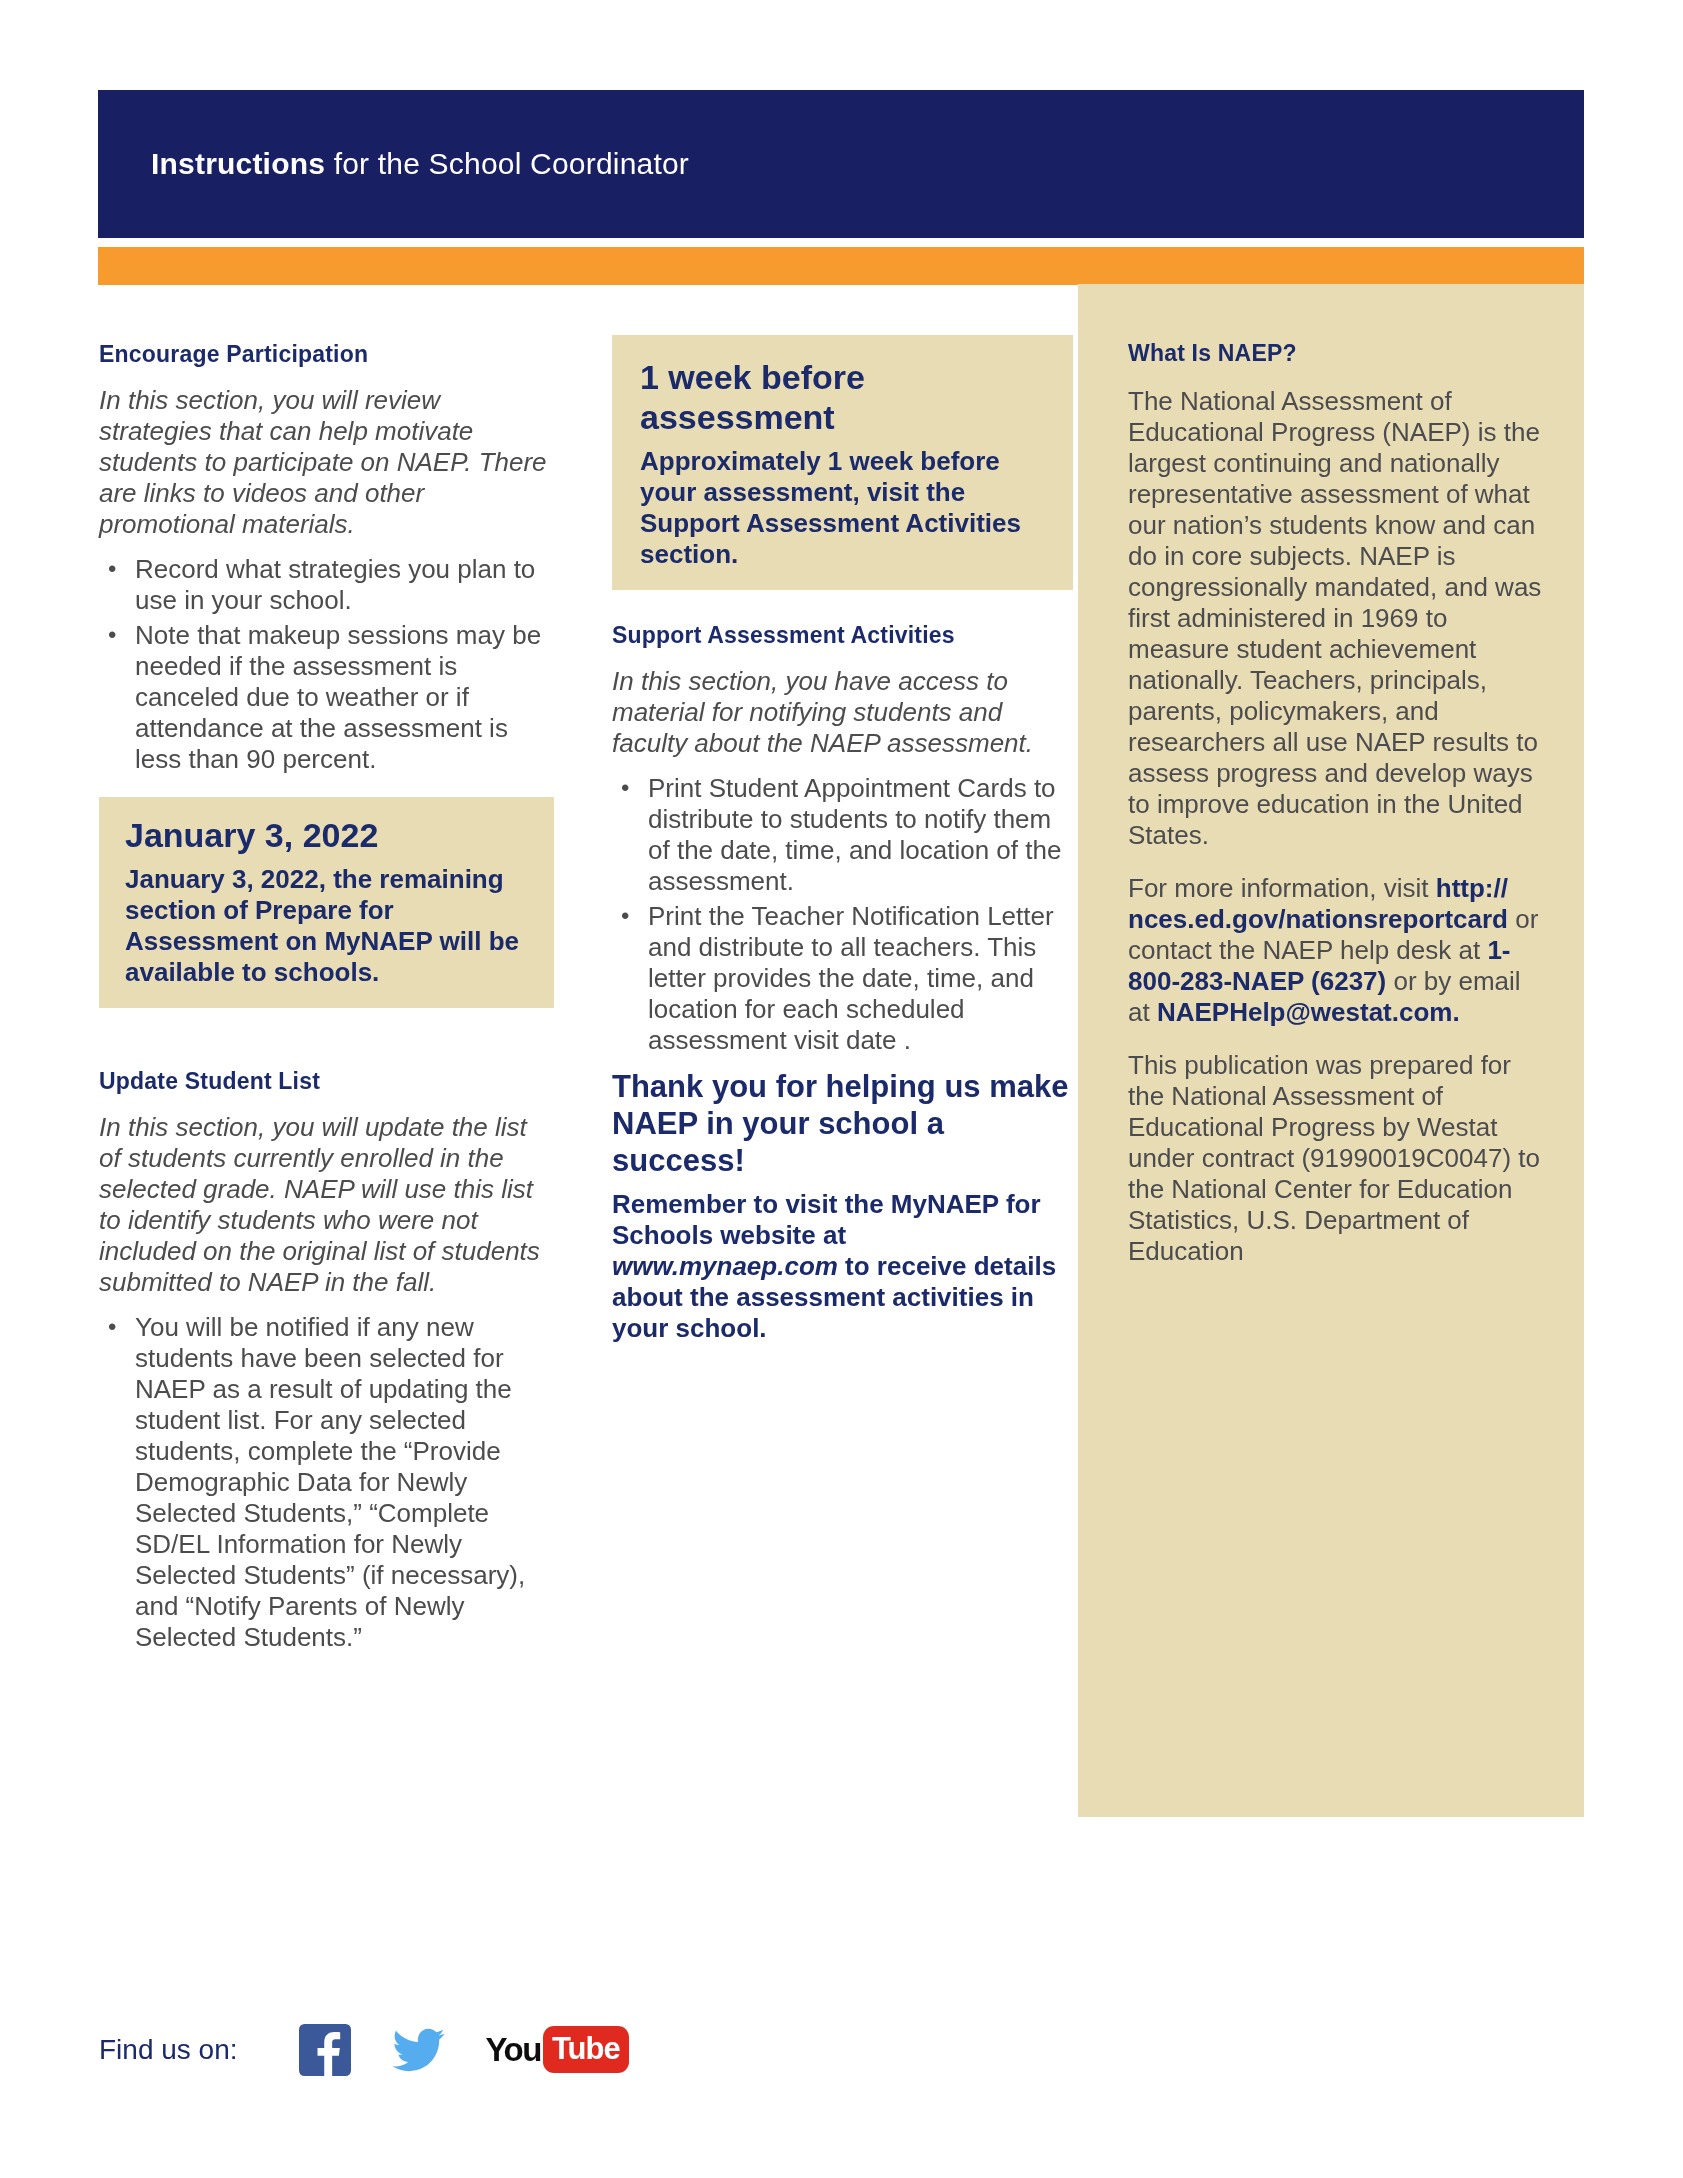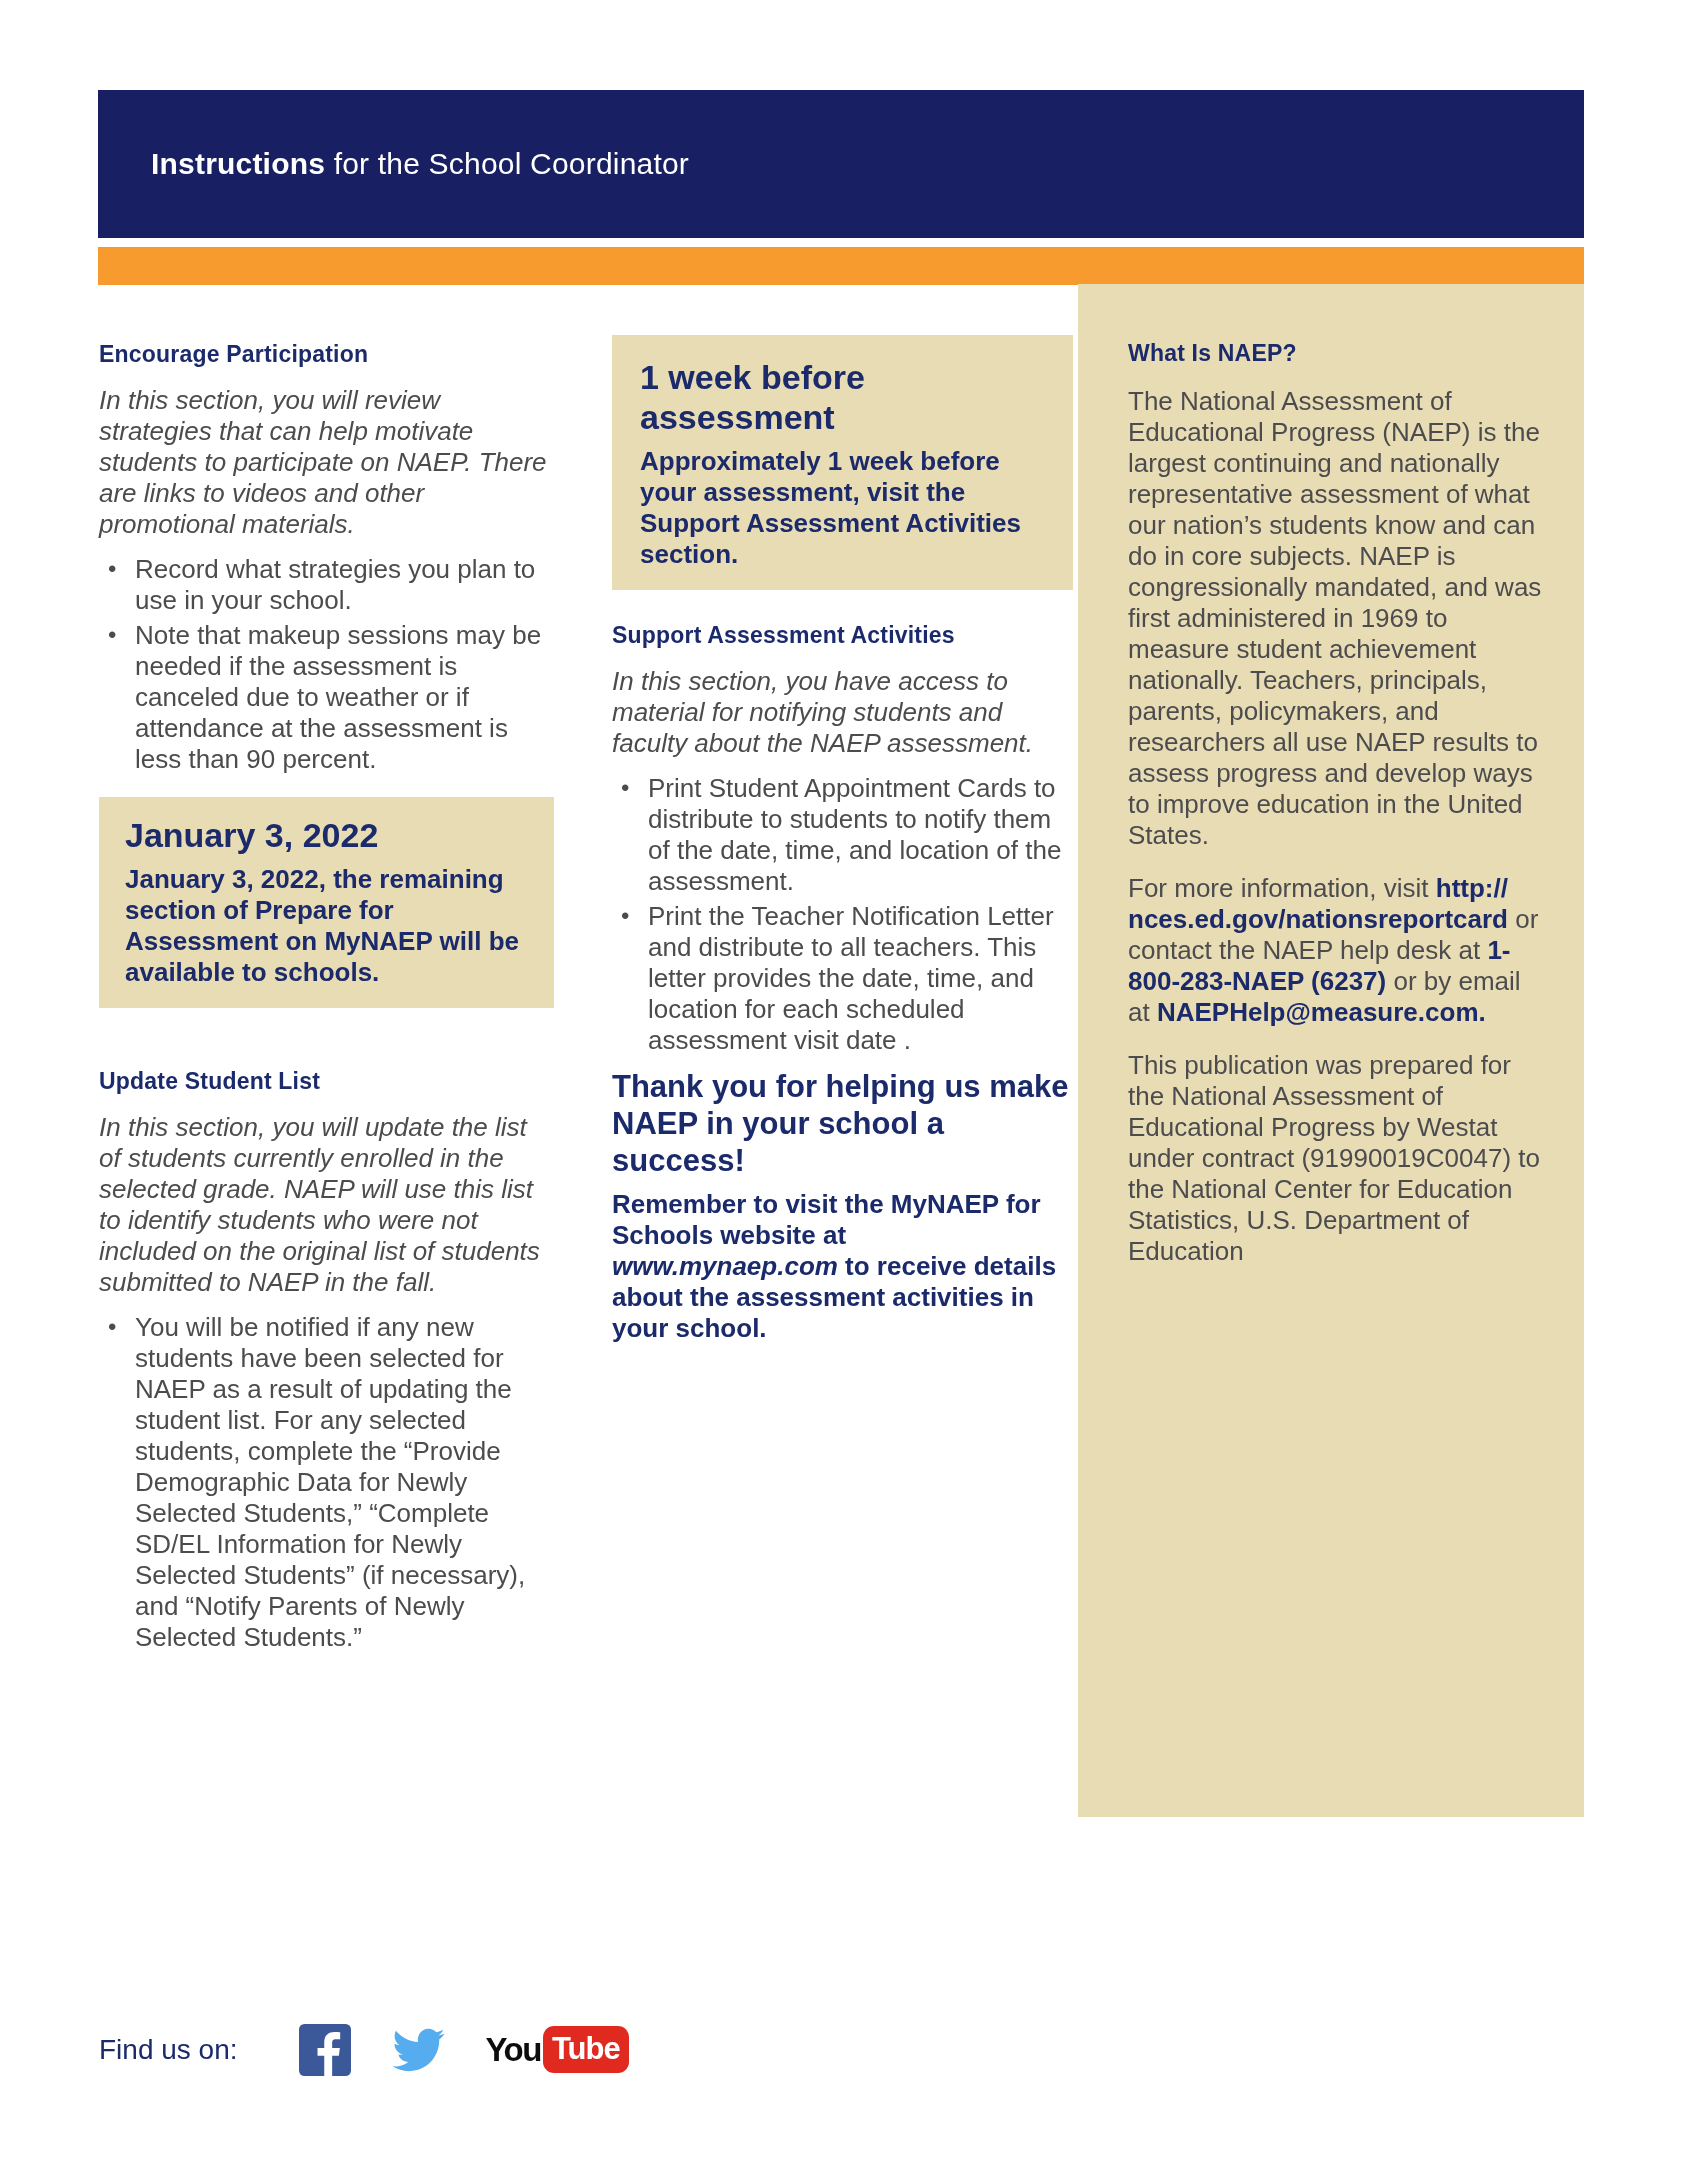--- a/index.html
+++ b/index.html
@@ -98,21 +98,21 @@
       <li>Print Student Appointment Cards to distribute to students to notify them of the date, time, and location of the assessment.</li>
       <li>Print the Teacher Notification Letter and distribute to all teachers. This letter provides the date, time, and location for each scheduled assessment visit date .</li>
     </ul>
     <h3 class="thanks">Thank you for helping us make NAEP in your school a success!</h3>
     <p class="thanks-body"><span>Remember to visit the MyNAEP for Schools website at </span><span class="ital">www.mynaep.com</span><span> to receive details about the assessment activities in your school.</span></p>
   </div>
 
   <div class="panel">
     <h2>What Is NAEP?</h2>
     <p>The National Assessment of Educational Progress (NAEP) is the largest continuing and nationally representative assessment of what our nation’s students know and can do in core subjects. NAEP is congressionally mandated, and was first administered in 1969 to measure student achievement nationally. Teachers, principals, parents, policymakers, and researchers all use NAEP results to assess progress and develop ways to improve education in the United States.</p>
-    <p><span>For more information, visit </span><a class="link">http://</a><wbr><a class="link">nces.ed.gov/nationsreportcard</a><span> or contact the NAEP help desk at </span><span class="link">1-800-283-NAEP (6237)</span><span> or by email at </span><a class="link">NAEPHelp@measure.com</a><span class="link">.</span></p>
+    <p><span>For more information, visit </span><a class="link">http://</a><wbr><a class="link">nces.ed.gov/nationsreportcard</a><span> or contact the NAEP help desk at </span><span class="link">1-800-283-NAEP (6237)</span><span> or by email at </span><a class="link">NAEPHelp@westat.com</a><span class="link">.</span></p>
     <p>This publication was prepared for the National Assessment of Educational Progress by Westat under contract (91990019C0047) to the National Center for Education Statistics, U.S. Department of Education</p>
   </div>
 
   <div class="footer">
     <span class="findus">Find us on:</span>
     <span class="social">
       <span class="icon-btn">
         <svg width="52" height="52" viewBox="0 0 48 48" aria-hidden="true">
           <rect width="48" height="48" rx="5" fill="#3b5998"></rect>
           <path fill="#ffffff" d="M30.6 48V29.4h6.2l.9-7.2h-7.1v-4.6c0-2.1.6-3.5 3.6-3.5h3.8V7.7c-.7-.1-2.9-.3-5.5-.3-5.5 0-9.2 3.3-9.2 9.5v5.3h-6.2v7.2h6.2V48h7.3z"></path>

